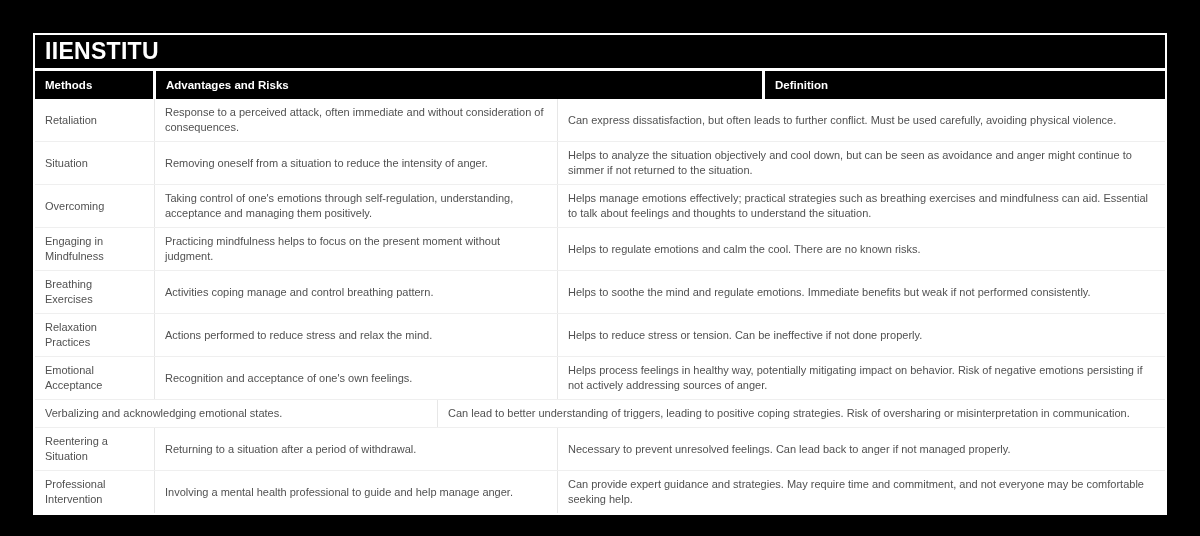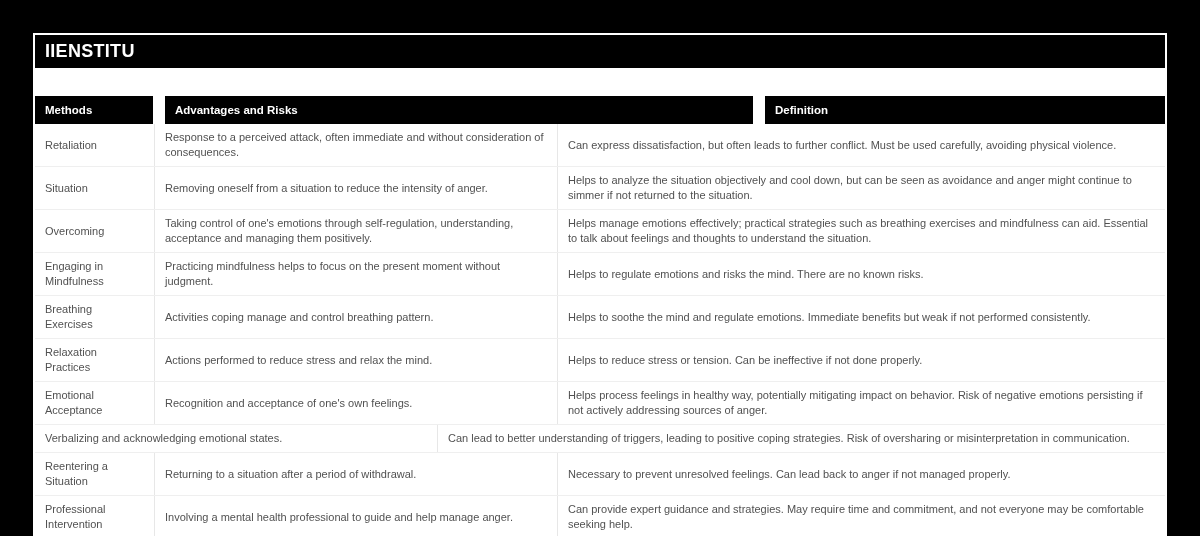--- a/index.html
+++ b/index.html
@@ -17,31 +17,30 @@
     top: 33px;
     width: 1134px;
     box-sizing: border-box;
     border: 2px solid #ffffff;
     background: #ffffff;
   }
   .title-bar {
     background: #000000;
     color: #ffffff;
     font-weight: bold;
-    font-size: 18px;
+    font-size: 23px;
     line-height: 19px;
     letter-spacing: 0.3px;
     padding: 7px 10px;
     border-bottom: 3px solid #ffffff;
   }
   .head-row {
     display: flex;
     background: #ffffff;
-    gap: 12px;
-    margin-top: 25px;
+    gap: 3px;
   }
   .head-cell {
     background: #000000;
     color: #ffffff;
     font-weight: bold;
     font-size: 11.5px;
     line-height: 14px;
     padding: 7px 10px;
     box-sizing: border-box;
   }
@@ -125,21 +124,21 @@
         </div>
     </div>
     <div class="row">
       <div class="cell c-method">
           <span>Engaging in Mindfulness</span>
         </div>
       <div class="cell c-definition">
           <span>Practicing mindfulness helps to focus on the present moment without judgment.</span>
         </div>
       <div class="cell c-advantages">
-          <span>Helps to regulate emotions and risks the mind. There are no known risks.</span>
+          <span>Helps to regulate emotions and calm the cool. There are no known risks.</span>
         </div>
     </div>
     <div class="row">
       <div class="cell c-method">
           <span>Breathing Exercises</span>
         </div>
       <div class="cell c-definition">
           <span>Activities coping manage and control breathing pattern.</span>
         </div>
       <div class="cell c-advantages">

